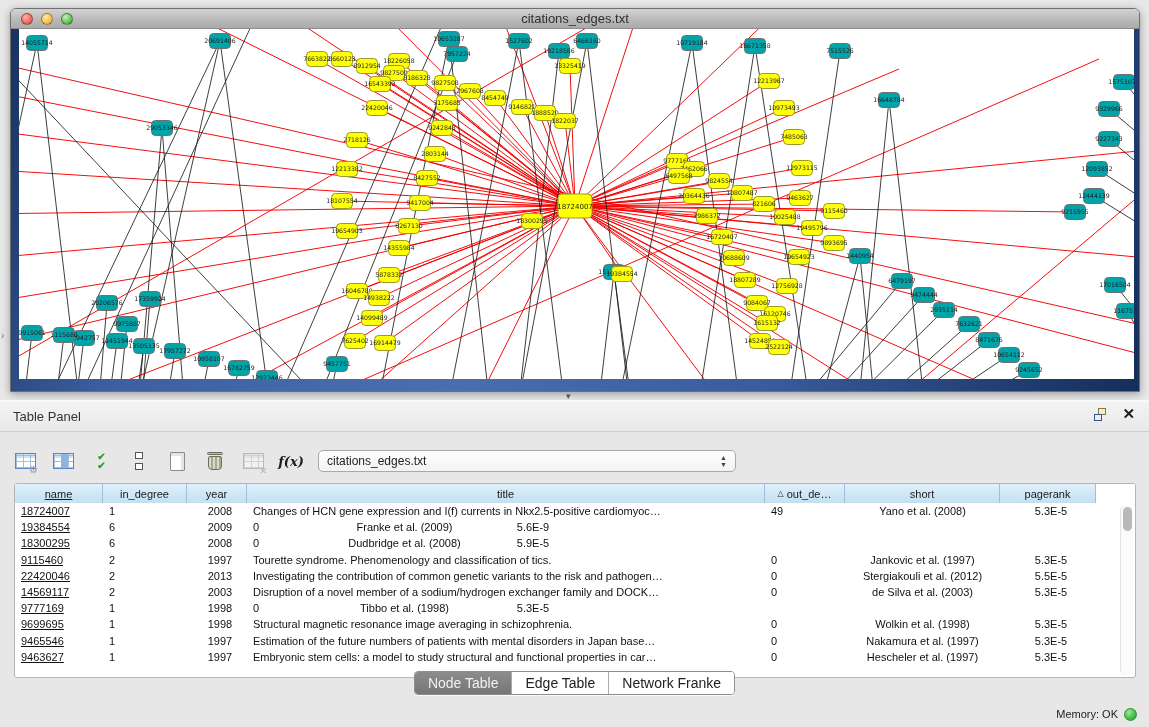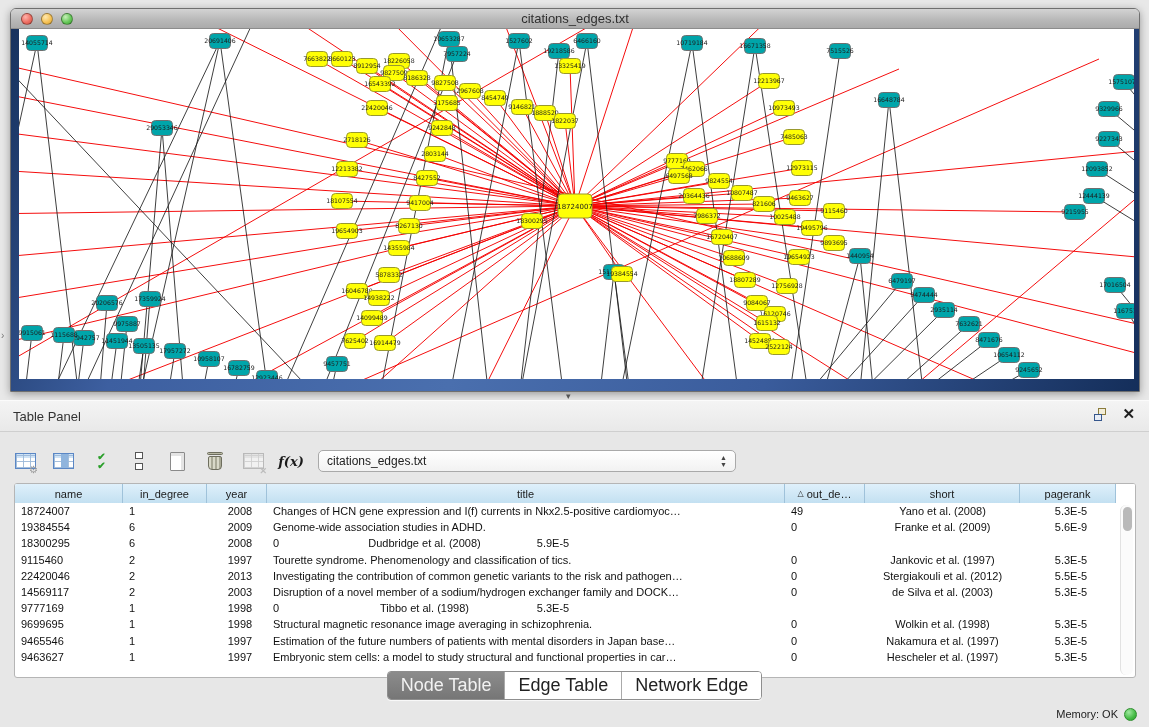--- a/index.html
+++ b/index.html
@@ -70,33 +70,33 @@
   .combo-arrows { position:absolute; right:8px; top:3px; font-size:7px; color:#444; line-height:7px; text-align:center; }
 
   
   .grid-box { position:absolute; left:14px; top:51px; width:1122px; height:195px; background:#fff;
      border:1px solid #b5b5b5; border-radius:3px; overflow:hidden; }
   .ghead { display:flex; height:19px; border-bottom:1px solid #8fb3cb; background:#fff; }
   .hcell { height:19px; background:linear-gradient(#dff0fb,#c3e0f1); border-right:1px solid #9fc2da;
      font-size:11px; color:#1a1a1a; display:flex; align-items:center; justify-content:center; overflow:hidden; white-space:nowrap; }
   .hcell.filler { background:#fff; border-right:none; }
   .sort-tri { font-size:8px; margin-right:3px; color:#2a2a2a; }
-  .c0{width:108px;} .c1{width:84px;} .c2{width:60px;text-align:center;} .c3{width:518px;} .c4{width:80px;} .c5{width:155px;} .c6{width:96px;text-align:center;} .c7{flex:1;}
+  .c0{width:88px;text-decoration:underline;} .c1{width:84px;} .c2{width:60px;text-align:center;} .c3{width:518px;} .c4{width:80px;} .c5{width:155px;} .c6{width:96px;text-align:center;} .c7{flex:1;}
   .gbody { position:relative; }
   .trow { display:flex; height:16.2px; align-items:center; background:#fff; }
   .tcell { font-size:11px; color:#111; padding-left:6px; white-space:nowrap; overflow:hidden; height:16.2px; line-height:16.2px; }
   .tcell.c5 { text-align:center; padding-left:0; }
   .vscroll { position:absolute; right:2px; top:21px; width:13px; height:170px; background:#fbfbfb; border-left:1px solid #e2e2e2; border-radius:6px; }
   .vthumb { position:absolute; left:2px; top:2px; width:9px; height:24px; background:#b9b9b9; border-radius:5px; }
 
   
   .tabbar { position:absolute; left:0; top:239px; width:100%; text-align:center; }
   .seg { display:inline-flex; border:1px solid #8e8e8e; border-radius:4px; overflow:hidden;
      background:#fff; box-shadow:0 1px 1px rgba(255,255,255,.8); }
-  .seg button { font-family:"Liberation Sans",sans-serif; font-size:18px; padding:3px 13px; border:none; background:#fff; color:#222; border-left:1px solid #aaa; }
+  .seg button { font-family:"Liberation Sans",sans-serif; font-size:14px; padding:3px 13px; border:none; background:#fff; color:#222; border-left:1px solid #aaa; }
   .seg button:first-child { border-left:none; }
   .seg button.active { background:linear-gradient(#8c8c8c,#767676); color:#f2f2f2; }
 
   
   .statusbar { position:absolute; right:0; bottom:0; height:26px; display:flex; align-items:center; padding-right:12px; }
   .mem-label { font-size:11px; color:#222; margin-right:6px;text-align:center; }
   .mem-dot { width:13px; height:13px; border-radius:50%; border:1px solid #2e8f2e;
      background:radial-gradient(circle at 35% 30%, #9fe89f, #44bb44 60%, #2f9a2f); }
 </style>
 </head>
@@ -776,21 +776,20 @@
           <div class="tcell c2">2008</div>
           <div class="tcell c3">Changes of HCN gene expression and I(f) currents in Nkx2.5-positive cardiomyoc…</div>
           <div class="tcell c4">49</div>
           <div class="tcell c5">Yano et al. (2008)</div>
           <div class="tcell c6">5.3E-5</div>
         </div>
         <div class="trow">
           <div class="tcell c0">19384554</div>
           <div class="tcell c1">6</div>
           <div class="tcell c2">2009</div>
-          <div class="tcell c3">Genome-wide association studies in ADHD.</div>
           <div class="tcell c4">0</div>
           <div class="tcell c5">Franke et al. (2009)</div>
           <div class="tcell c6">5.6E-9</div>
         </div>
         <div class="trow">
           <div class="tcell c0">18300295</div>
           <div class="tcell c1">6</div>
           <div class="tcell c2">2008</div>
           <div class="tcell c4">0</div>
           <div class="tcell c5">Dudbridge et al. (2008)</div>
@@ -861,21 +860,21 @@
       </div>
     <div class="vscroll">
         <div class="vthumb"></div>
       </div>
   </div>
 
   <div class="tabbar">
     <div class="seg">
       <button class="active">Node Table</button>
       <button>Edge Table</button>
-      <button>Network Edge</button>
+      <button>Network Franke</button>
     </div>
   </div>
 
   <div class="statusbar">
     <span class="mem-label">Memory: OK</span>
     <span class="mem-dot"></span>
   </div>
 </div>
 
 </body></html>

